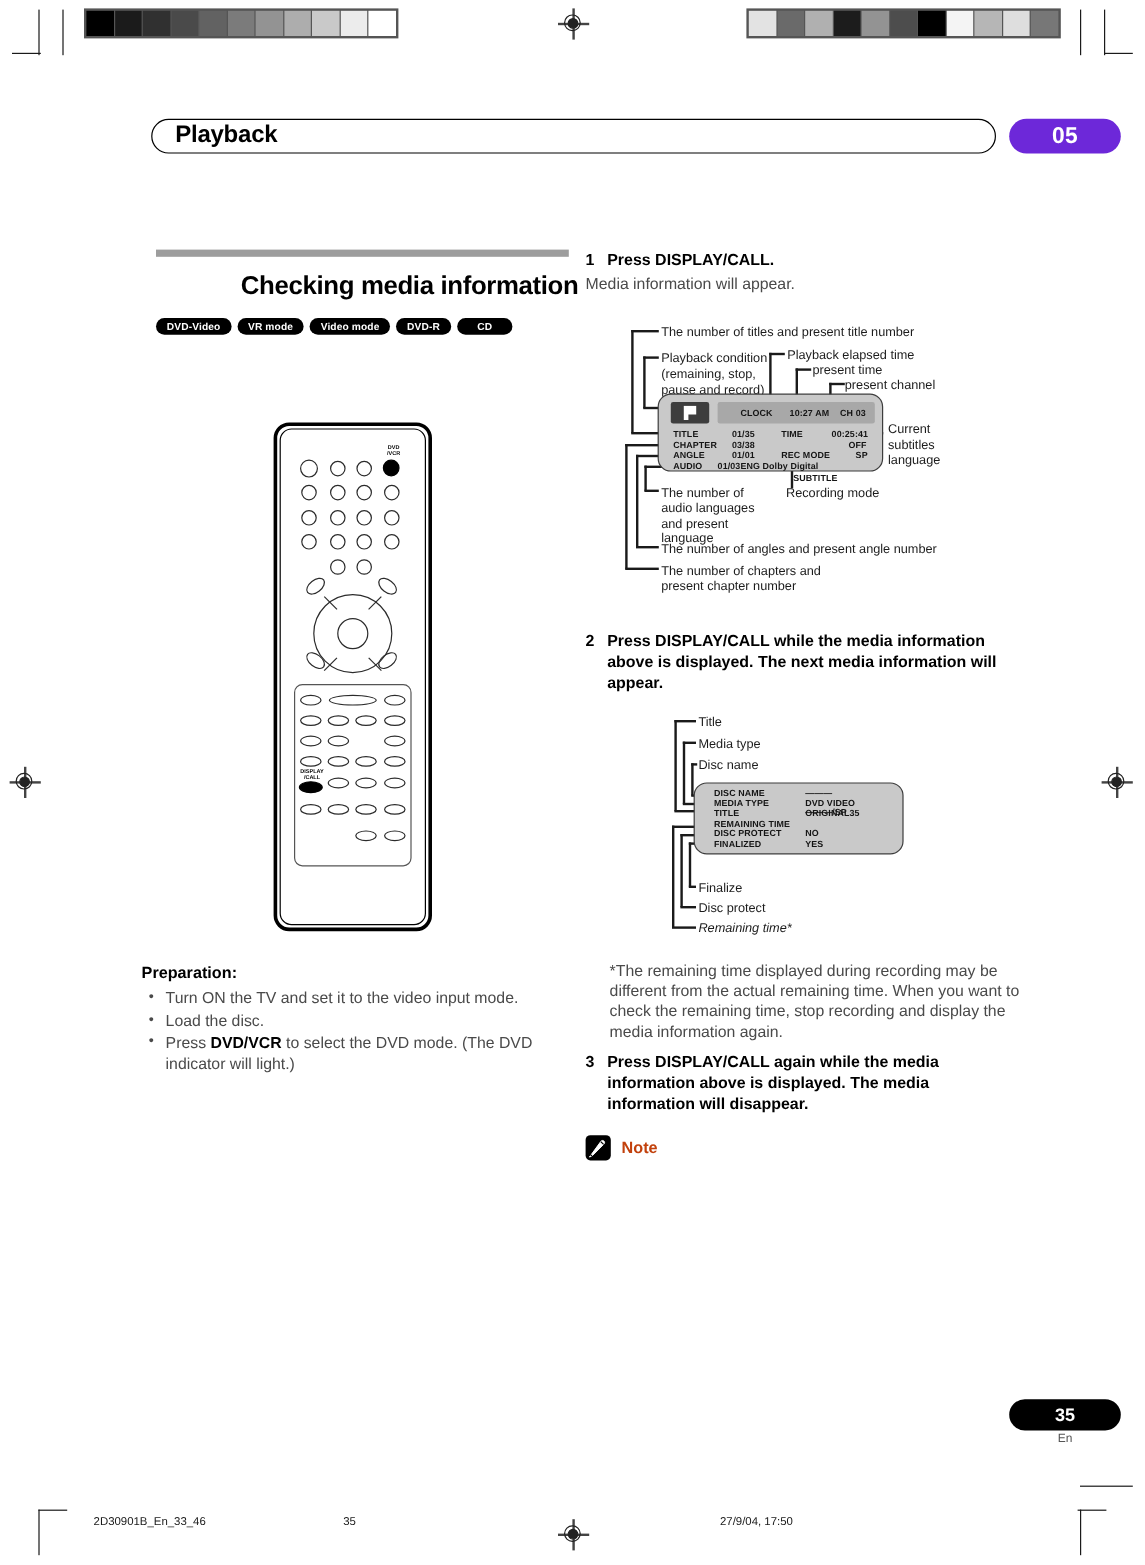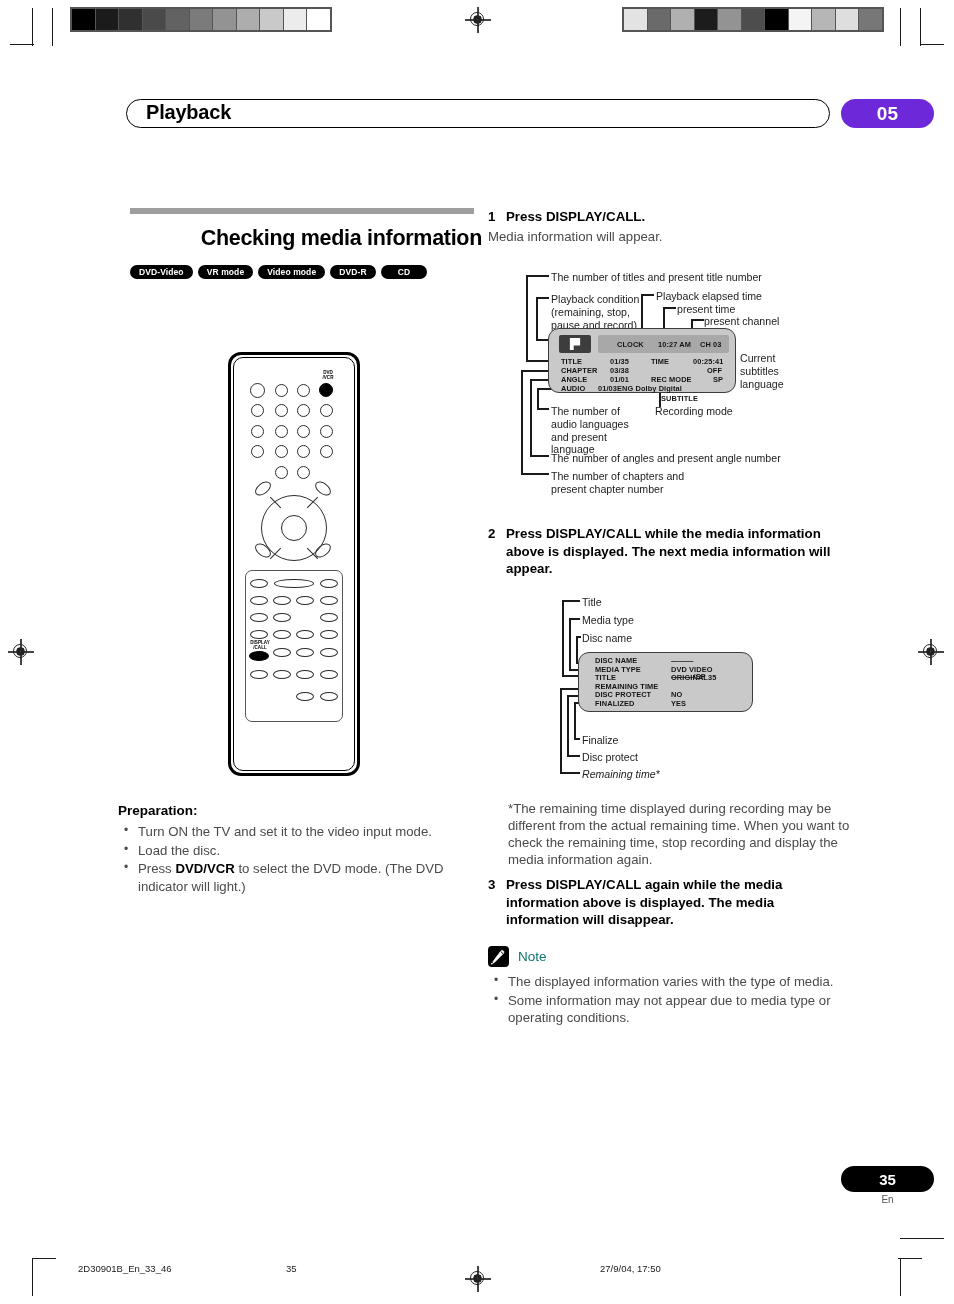--- a/index.html
+++ b/index.html
@@ -179,21 +179,21 @@
     gap: 9px;
     margin: 14px 0 6px 0;
   }
   .note-icon {
     width: 21px; height: 21px;
     background: #000;
     border-radius: 4px;
     position: relative;
     flex: 0 0 21px;
   }
-  .note-label { font-size: 13.5px; font-weight: normal; color: #0f766e; }
+  .note-label { font-size: 13.5px; font-weight: bold; color: #c2410c; }
 
   
   .figure { position: relative; }
   .osd-box {
     position: absolute;
     background: #c9c9c9;
     border: 1.4px solid #3d3d3d;
     border-radius: 11px;
     box-sizing: border-box;
   }
@@ -658,24 +658,20 @@
     <div class="note-head">
       <span class="note-icon">
         <svg width="21" height="21" viewBox="0 0 21 21" aria-hidden="true">
           <path d="M4.4 16.6 L3.2 18.2 L5.3 17.4 L15.3 7.4 C16.0 6.7 16.0 5.6 15.3 4.9 C14.6 4.2 13.6 4.2 12.9 4.9 Z" fill="#ffffff" stroke="#ffffff" stroke-width="0.8" stroke-linejoin="round"></path>
           <line x1="12.6" y1="5.3" x2="15.0" y2="7.7" stroke="#000" stroke-width="1"></line>
           <line x1="4.1" y1="16.3" x2="5.6" y2="17.7" stroke="#000" stroke-width="0.9"></line>
         </svg>
       </span>
       <span class="note-label">Note</span>
     </div>
-    <ul class="bullets">
-      <li>The displayed information varies with the type of media.</li>
-      <li>Some information may not appear due to media type or operating conditions.</li>
-    </ul>
   </div>
 
   <div class="page-num-pill">35</div>
   <div class="page-lang">En</div>
 
   <div class="imprint" style="left:78px;top:1263px;">2D30901B_En_33_46</div>
   <div class="imprint" style="left:286px;top:1263px;">35</div>
   <div class="imprint" style="left:600px;top:1263px;">27/9/04, 17:50</div>
 
 </div>

